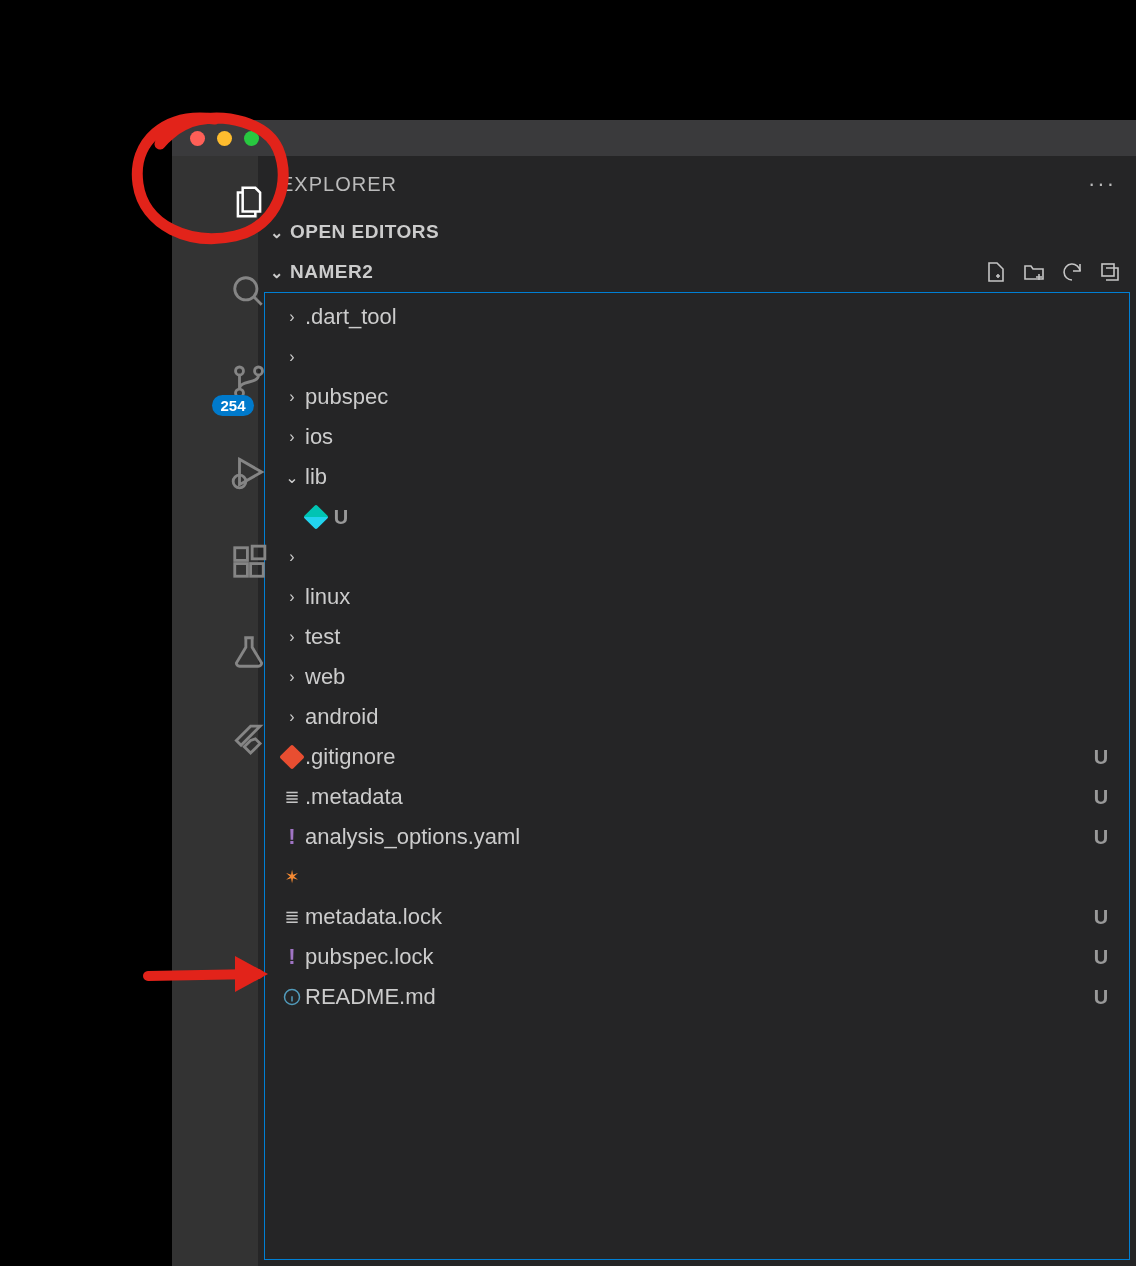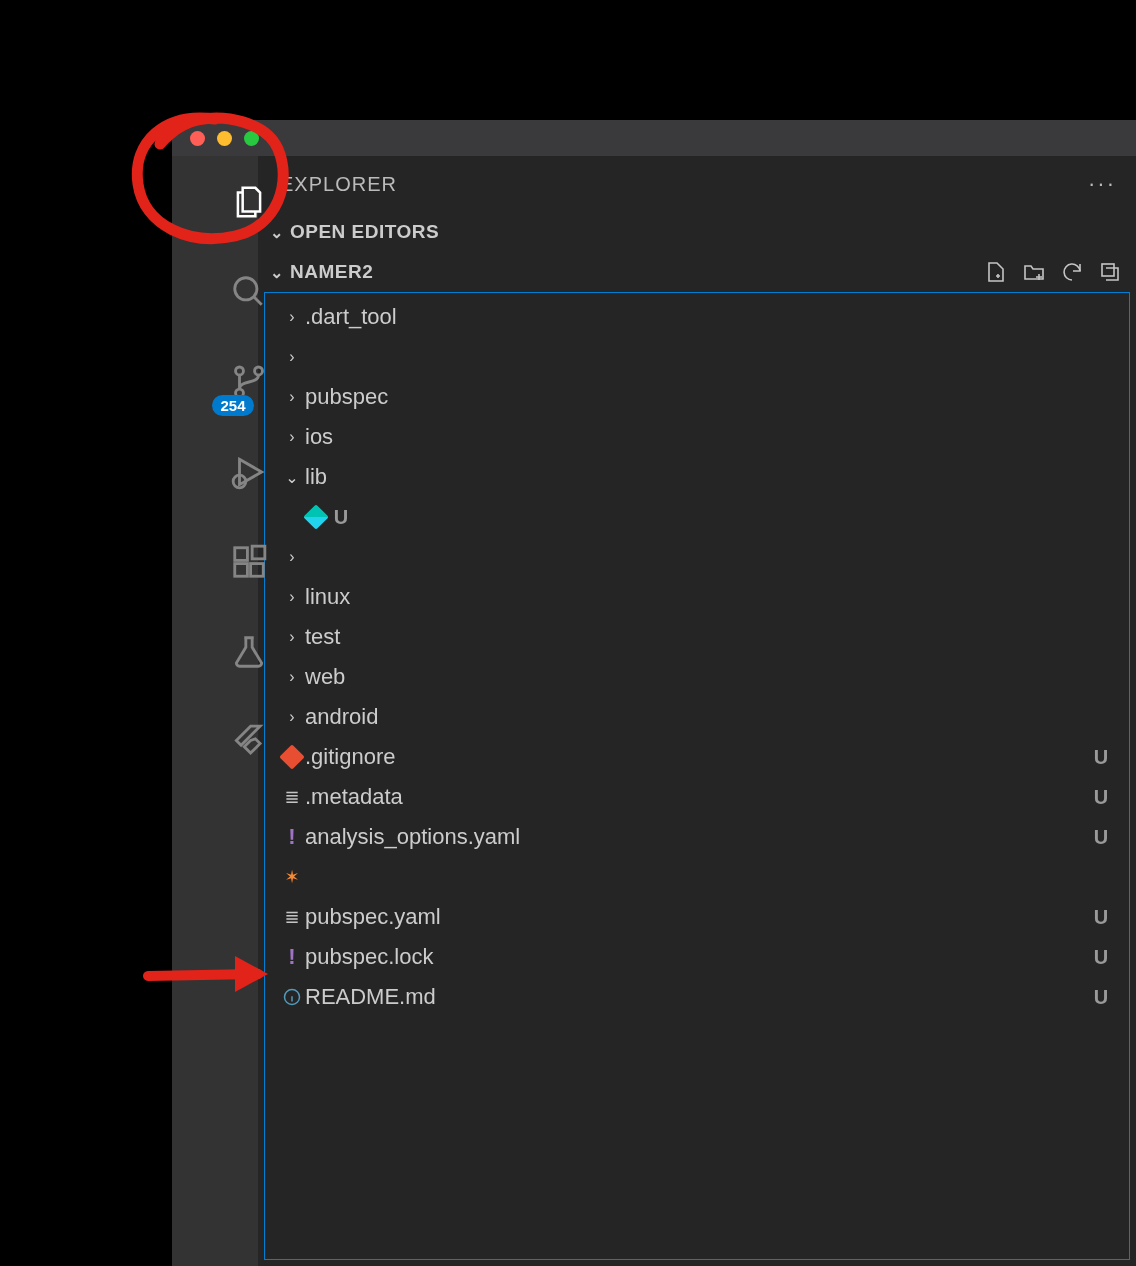--- a/index.html
+++ b/index.html
@@ -390,21 +390,21 @@
             <span class="ficon">
               <span class="ic-rss">✶</span>
             </span>
             <span class="status"></span>
           </div>
           <div class="row">
             <span class="indent" style="width: 14px;"></span>
             <span class="ficon">
               <span class="ic-lines">≣</span>
             </span>
-            <span class="label">pubspec.yaml</span>
+            <span class="label">metadata.lock</span>
             <span class="status">U</span>
           </div>
           <div class="row">
             <span class="indent" style="width: 14px;"></span>
             <span class="ficon">
               <span class="ic-bang">!</span>
             </span>
             <span class="label">pubspec.lock</span>
             <span class="status">U</span>
           </div>

